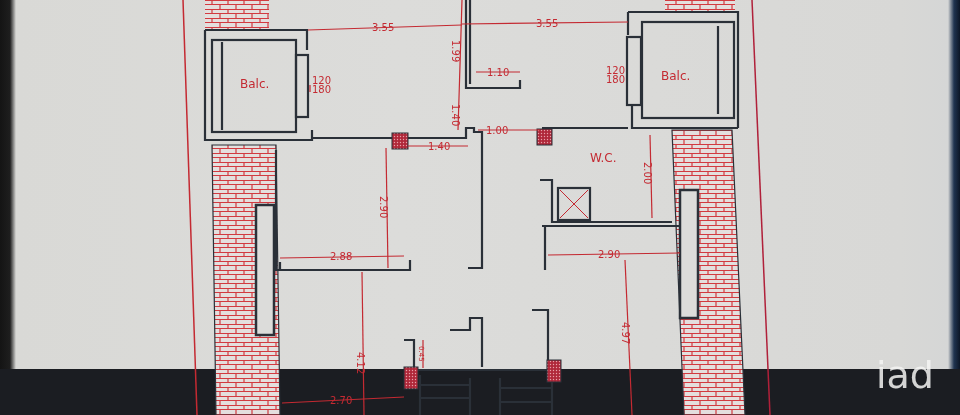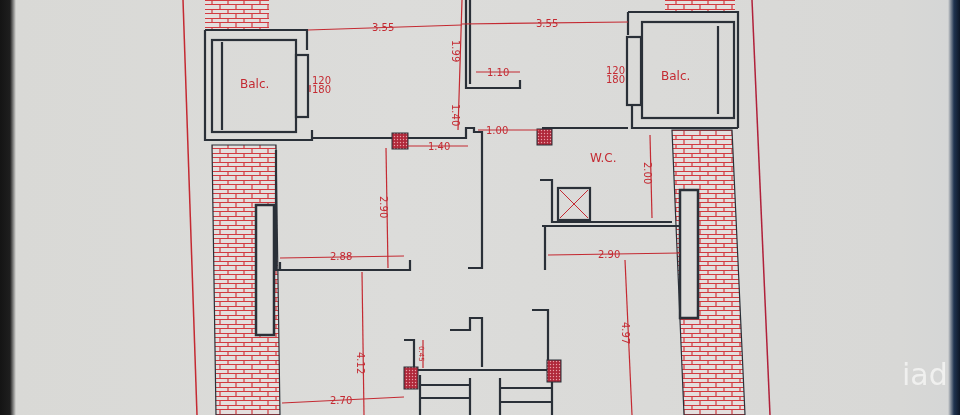--- a/index.html
+++ b/index.html
@@ -1,29 +1,29 @@
 <!DOCTYPE html>
 <html><head>
   <meta charset="utf-8">
   <style>
     html, body { margin: 0; padding: 0; }
     body { width: 960px; height: 415px; overflow: hidden; background: #1b1d22; }
     .screen {
-      position: absolute; left: 0; top: 0; width: 960px; height: 415px;
+      position: absolute; left: 0; top: 0; width: 960px; height: 369px;
       background: linear-gradient(90deg, #141414 0px, #1e1e1e 10px, #d9d9d6 16px, #dcdcda 400px, #d8d8d6 900px, #d5d6d6 948px, #203450 954px, #0c1626 960px);
     }
     svg { position: absolute; left: 0; top: 0; }
     .dim { font-family: "DejaVu Sans", sans-serif; font-size: 10px; fill: #c42a32; }
     .lbl { font-family: "DejaVu Sans", sans-serif; font-size: 12px; fill: #c42a32; }
     .logo {
       position: absolute; left: 838px; top: 292px; width: 110px; height: 116px;
       color: rgba(245,245,243,0.85); font-family: "DejaVu Sans", sans-serif;
     }
     .logo .mark { position: absolute; left: 0; top: 0; font-size: 64px; font-weight: bold; letter-spacing: -6px; line-height: 64px; }
-    .logo .word { position: absolute; left: 64px; top: 68px; font-size: 30px; line-height: 30px; }
+    .logo .word { position: absolute; left: 38px; top: 68px; font-size: 38px; line-height: 30px; }
   </style>
 </head>
 <body>
 
 <div class="screen">
 <svg width="960" height="415" viewBox="0 0 960 415">
   <defs>
     <pattern id="brick" width="16" height="9" patternUnits="userSpaceOnUse">
       <rect width="16" height="9" fill="#e4dfde"></rect>
       <path d="M0 0.5 H16 M0 4.5 H16 M4 0 V4.5 M12 4.5 V9" stroke="#d23a40" stroke-width="1.2"></path>

